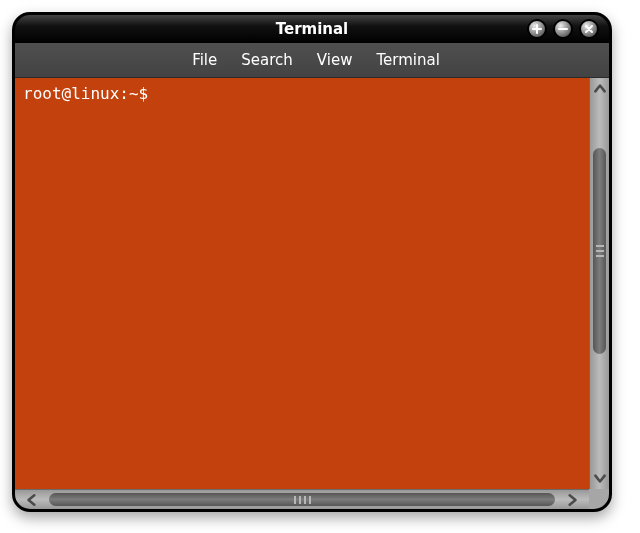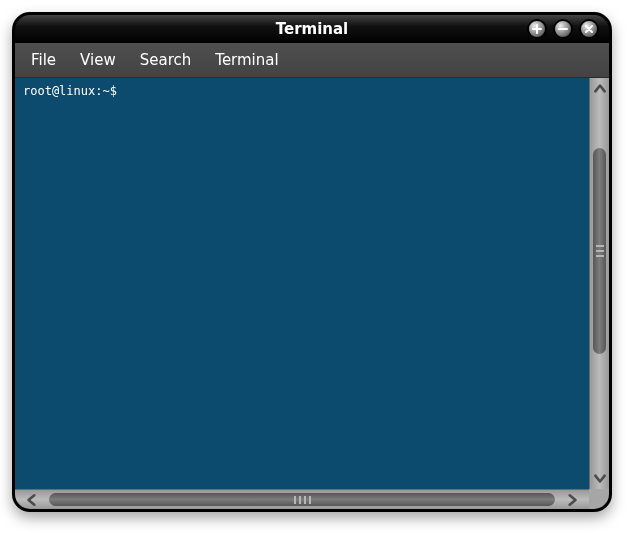--- a/index.html
+++ b/index.html
@@ -55,40 +55,41 @@
       font-weight: bold;
       font-size: 14px;
       cursor: pointer;
       line-height: 1;
     }
     .ctrl-btn svg { width: 10px; height: 10px; }
     .menubar {
       background: linear-gradient(to bottom, #4f4f4f 0%, #434343 100%);
       color: #fff;
       display: flex;
-      padding: 4px 8px 4px 4px;
+      padding: 4px 8px 4px 16px;
       font-size: 15px;
       border-bottom: 1px solid #2b2b2b;
+      justify-content: center;
     }
     .menu-item {
       padding: 4px 12px;
       cursor: pointer;
     }
     .content-area {
       flex: 1;
       display: flex;
       position: relative;
       background: #a6a6a6;
     }
     .terminal-body {
       flex: 1;
-      background: #0c4a6e;
+      background: #c2410c;
       color: #fff;
       font-family: "DejaVu Sans Mono", "Courier New", monospace;
-      font-size: 12px;
+      font-size: 16px;
       padding: 6px 8px;
       overflow: hidden;
     }
     .terminal-body .prompt { white-space: pre; }
     
     .vscroll {
       width: 20px;
       background: linear-gradient(to right, #999 0%, #bbb 50%, #999 100%);
       position: relative;
       display: flex;
@@ -193,22 +194,22 @@
       <div class="ctrl-btn">
         <svg viewBox="0 0 10 10">
           <path d="M2 2l6 6M8 2l-6 6" stroke="#fff" stroke-width="2" stroke-linecap="round"></path>
         </svg>
       </div>
     </div>
   </div>
 
   <div class="menubar">
     <div class="menu-item">File</div>
+    <div class="menu-item">Search</div>
     <div class="menu-item">View</div>
-    <div class="menu-item">Search</div>
     <div class="menu-item">Terminal</div>
   </div>
 
   <div class="content-area">
     <div class="terminal-body">
       <span class="prompt">root@linux:~$</span>
     </div>
 
     <div class="vscroll">
       <div class="arrow">

